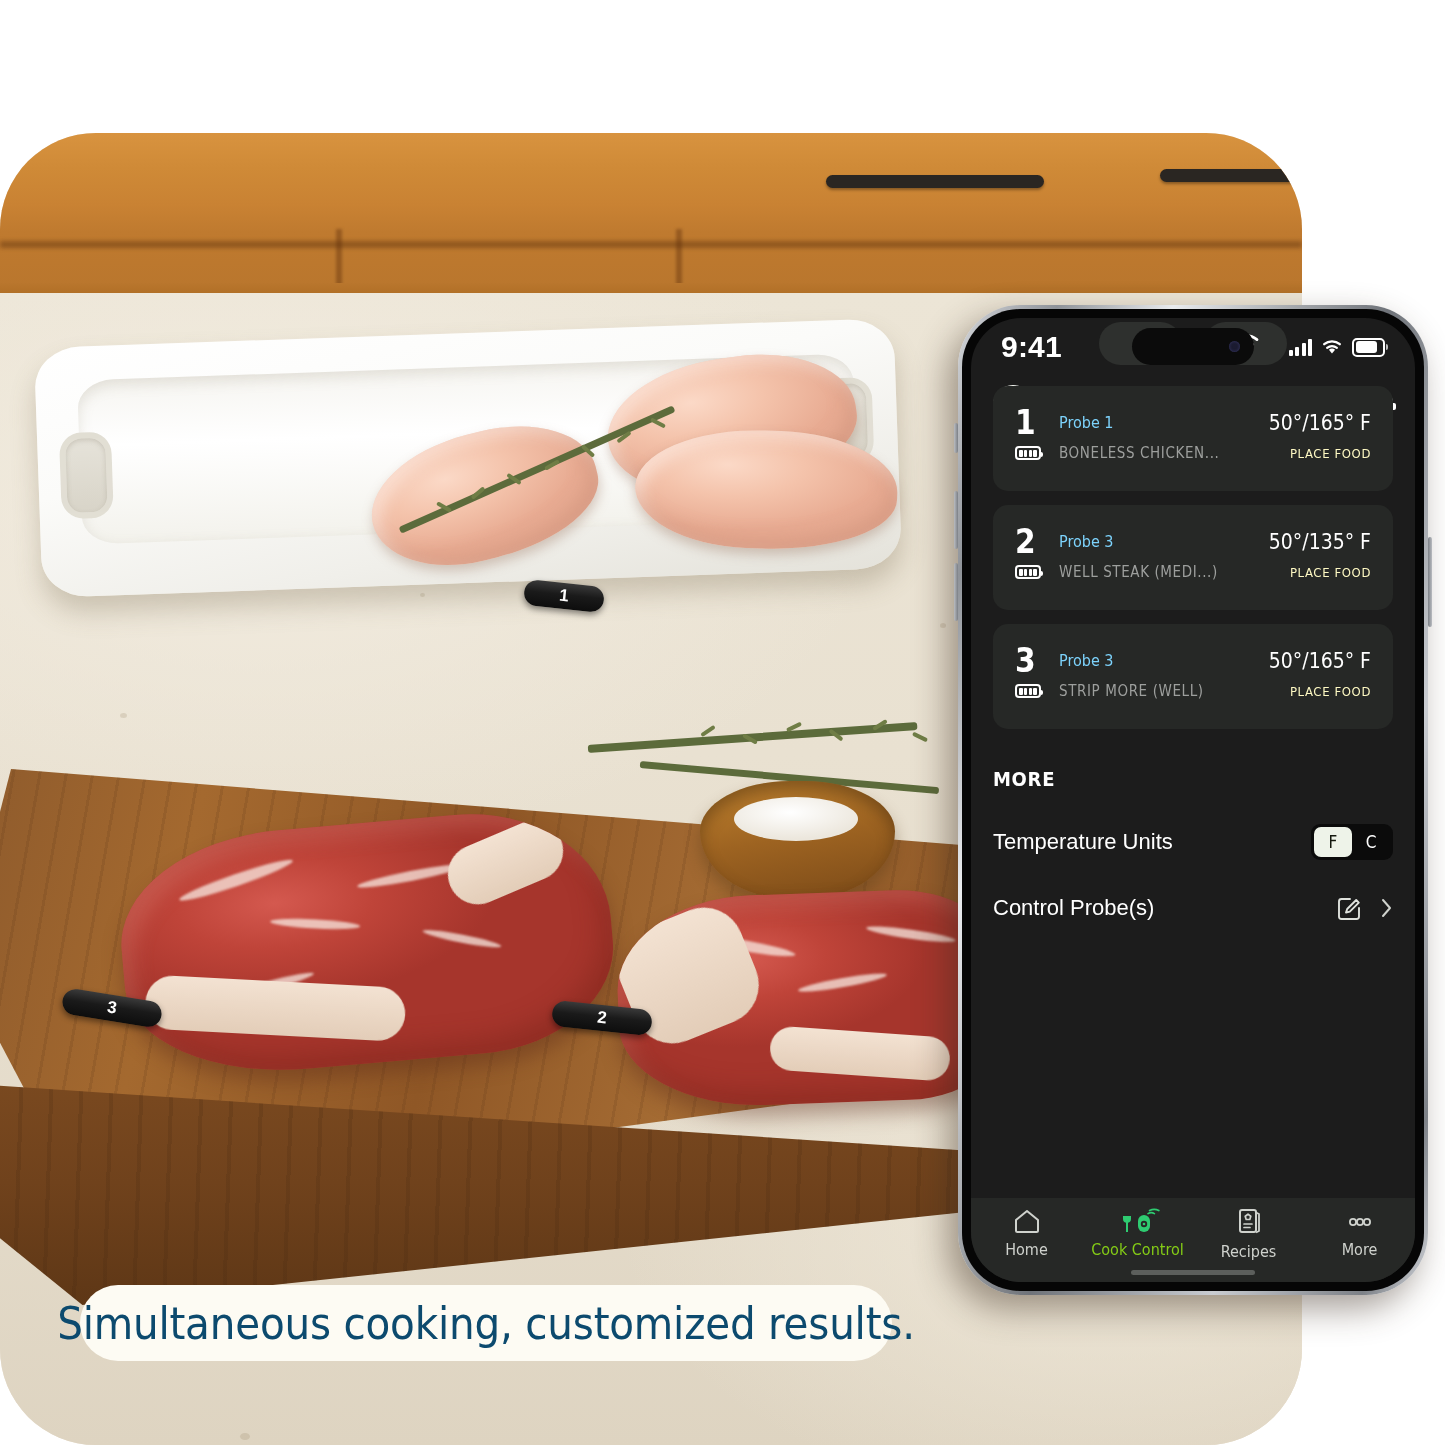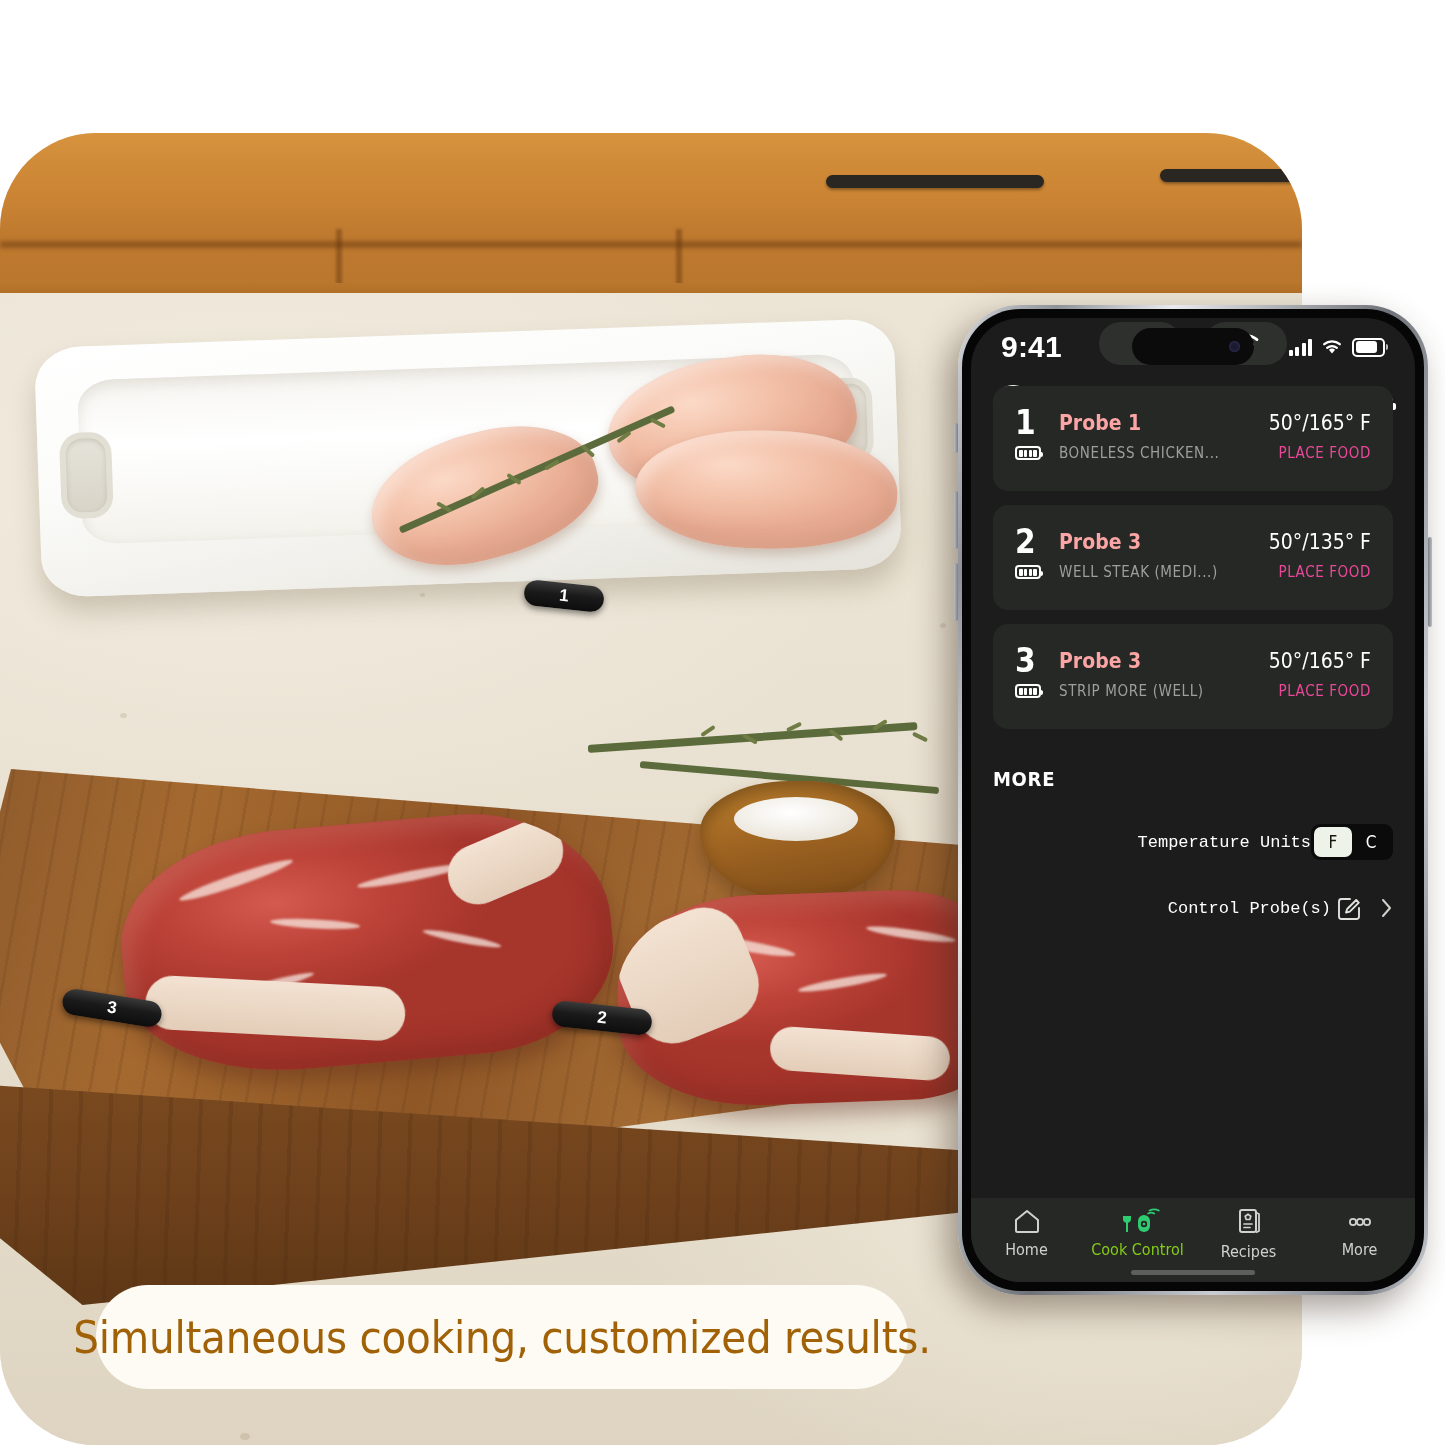--- a/index.html
+++ b/index.html
@@ -130,24 +130,24 @@
     position:absolute;height:26px;border-radius:13px;
     background:linear-gradient(180deg,#3a3a3a 0%,#1a1a1a 45%,#0d0d0d 100%);
     box-shadow:0 3px 6px rgba(0,0,0,.45);
     color:#fff;font-size:17px;font-weight:700;
     display:flex;align-items:center;justify-content:center;
     font-family:"Liberation Sans",sans-serif;
   }
 
   
   .caption{
-    position:absolute;left:96px;top:1285px;width:812px;height:104px;
+    position:absolute;left:80px;top:1285px;width:812px;height:76px;
     background:#fdfbf3;border-radius:52px;
     display:flex;align-items:center;justify-content:center;
-    font-size:45px;color:#a16207;letter-spacing:-0.2px;
+    font-size:45px;color:#0c4a6e;letter-spacing:-0.2px;
     font-family:"DejaVu Sans Condensed","Liberation Sans", sans-serif;
     white-space:nowrap;
   }
 
   
   .phone{
     position:absolute;left:958px;top:305px;width:470px;height:990px;
     border-radius:62px;
     background:linear-gradient(110deg,#d6d8dc 0%,#8f9399 12%,#e9ebee 26%,#6f7379 52%,#c9ccd1 74%,#7d8187 92%,#d2d5da 100%);
     padding:4px;box-sizing:border-box;
@@ -229,42 +229,42 @@
   .card{
     background:#262826;border-radius:15px;height:105px;margin-bottom:14px;
     position:relative;box-sizing:border-box;padding:0 22px;
   }
   .card-row1{display:flex;align-items:center;position:absolute;left:22px;right:22px;top:20px;}
   .card-row2{display:flex;align-items:center;position:absolute;left:22px;right:22px;top:58px;}
   .pnum{
     width:44px;color:#fff;font-size:33px;font-weight:700;line-height:1;
     font-family:"DejaVu Sans Condensed","Liberation Sans",sans-serif;
   }
-  .pname{flex:1;color:#fca5a5;font-size:21px;font-family:"DejaVu Sans Condensed","Liberation Sans",sans-serif;font-weight:bold;}
+  .pname{flex:1;color:#7dd3fc;font-size:16px;font-family:"DejaVu Sans Condensed","Liberation Sans",sans-serif;}
   .ptemp{color:#fff;font-size:21px;font-family:"DejaVu Sans Condensed","Liberation Sans",sans-serif;}
   .pbattwrap{width:44px;display:flex;align-items:center;}
   .pbatt{
     width:26px;height:14px;border:2px solid #fff;border-radius:4px;position:relative;
     display:flex;align-items:center;gap:1.2px;padding:0 2px;box-sizing:border-box;
   }
   .pbatt:after{content:"";position:absolute;right:-4px;top:3.5px;width:2.5px;height:5px;background:#fff;border-radius:0 2px 2px 0;}
   .pbatt span{display:block;flex:1;height:7px;background:#fff;border-radius:1px;}
   .pfood{flex:1;color:#9d9f9d;font-size:15px;letter-spacing:.6px;font-family:"DejaVu Sans Condensed","Liberation Sans",sans-serif;}
-  .pstatus{color:#ec4899;font-size:15px;letter-spacing:.6px;font-family:"DejaVu Sans Condensed","Liberation Sans",sans-serif;}
+  .pstatus{color:#fef9c3;font-size:13px;letter-spacing:.6px;font-family:"DejaVu Sans Condensed","Liberation Sans",sans-serif;}
 
   
   .more{padding:24px 22px 0 22px;}
   .more-h{
     color:#fff;font-size:20px;font-weight:700;letter-spacing:.7px;margin-bottom:18px;
     font-family:"DejaVu Sans Condensed","Liberation Sans",sans-serif;
   }
   .mrow{
     display:flex;align-items:center;height:66px;color:#fff;
   }
-  .mlabel{flex:1;font-size:17px;font-family:Liberation Mono, monospace;text-align:right;}
+  .mlabel{flex:1;font-size:22px;font-family:Liberation Sans, sans-serif;}
   .seg{
     width:82px;height:36px;border-radius:9px;background:#0b0b0b;display:flex;align-items:center;padding:3px;box-sizing:border-box;
   }
   .seg div{
     flex:1;height:100%;border-radius:7px;display:flex;align-items:center;justify-content:center;
     font-size:17px;color:#fff;font-family:"DejaVu Sans Condensed","Liberation Sans",sans-serif;
   }
   .seg div.on{background:#eef3e9;color:#14180f;}
   .micon{width:36px;display:flex;align-items:center;justify-content:center;}
   .chev{width:26px;display:flex;align-items:center;justify-content:flex-end;}

